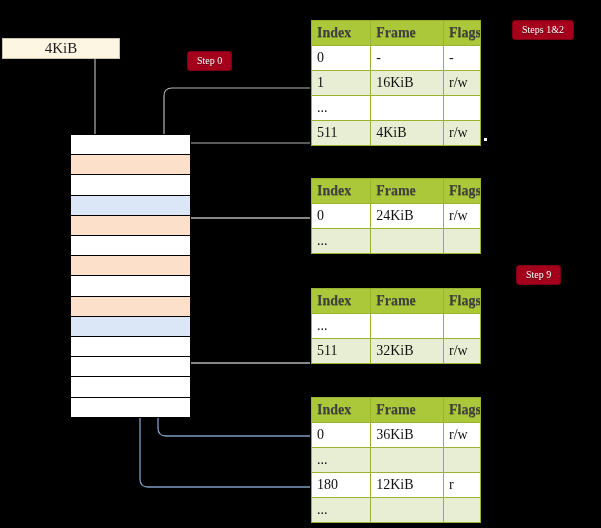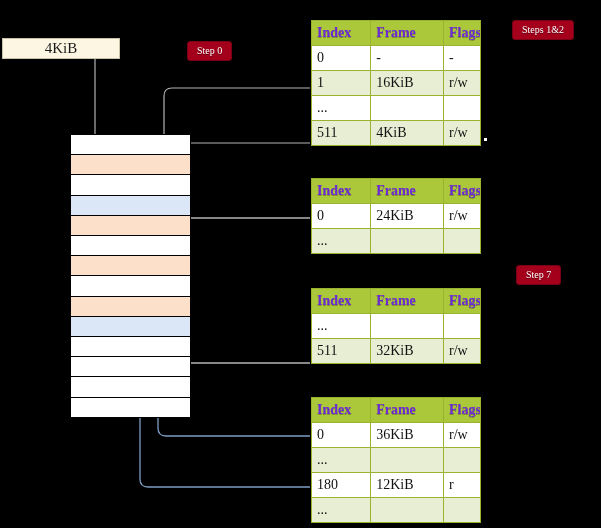--- a/index.html
+++ b/index.html
@@ -87,21 +87,21 @@
     box-sizing: border-box;
     border: 1px solid #9ab32e;
     padding: 2px 5px;
     text-align: left;
     height: 25px;
     overflow: hidden;
     white-space: nowrap;
   }
   .ptable th {
     background: #abc83a;
-    color: #6d28d9;
+    color: #404040;
     font-weight: bold;
     text-shadow: 0 1px 0 rgba(0,0,0,.28);
   }
   .ptable tr.alt td { background: #e8eed3; }
   .ptable td.hl { background: #fbf79a; }
   .ptable .c-index { width: 56px; }
   .ptable .c-frame { width: 69px; }
   .ptable .c-flags { width: 35px; }
 
   .dot-marker {
@@ -153,31 +153,31 @@
       <path d="M310,436 L166,436 Q158,436 158,428 L158,332" marker-end="url(#ar-blue-up)"></path>
 
       <path d="M310,487 L148,487 Q140,487 140,479 L140,212" marker-end="url(#ar-blue-up)"></path>
     </g>
   </svg>
 
   <div class="page-box" style="left:2px; top:38px; width:118px; height:21px;">
     <span>4KiB</span>
   </div>
 
-  <div class="badge" style="left:187px; top:41px;">
+  <div class="badge" style="left:187px; top:51px;">
     <span>Step 0</span>
   </div>
 
   <div class="badge" style="left:512px; top:20px;">
     <span>Steps 1&amp;2</span>
   </div>
 
 
   <div class="badge" style="left:516px; top:265px;">
-    <span>Step 7</span>
+    <span>Step 9</span>
   </div>
 
   <div class="memcol" id="memcol" style="left:70px; top:134px; width:121px; height:282px;">
       <div class="memrow" style="top: 0px; height: 21.2px; width: 121px;"></div>
       <div class="memrow orange" style="top: 20.2px; height: 21.2px; width: 121px;"></div>
       <div class="memrow" style="top: 40.4px; height: 21.2px; width: 121px;"></div>
       <div class="memrow blue" style="top: 60.6px; height: 21.2px; width: 121px;"></div>
       <div class="memrow orange" style="top: 80.8px; height: 21.2px; width: 121px;"></div>
       <div class="memrow" style="top: 101px; height: 21.2px; width: 121px;"></div>
       <div class="memrow orange" style="top: 121.2px; height: 21.2px; width: 121px;"></div>

